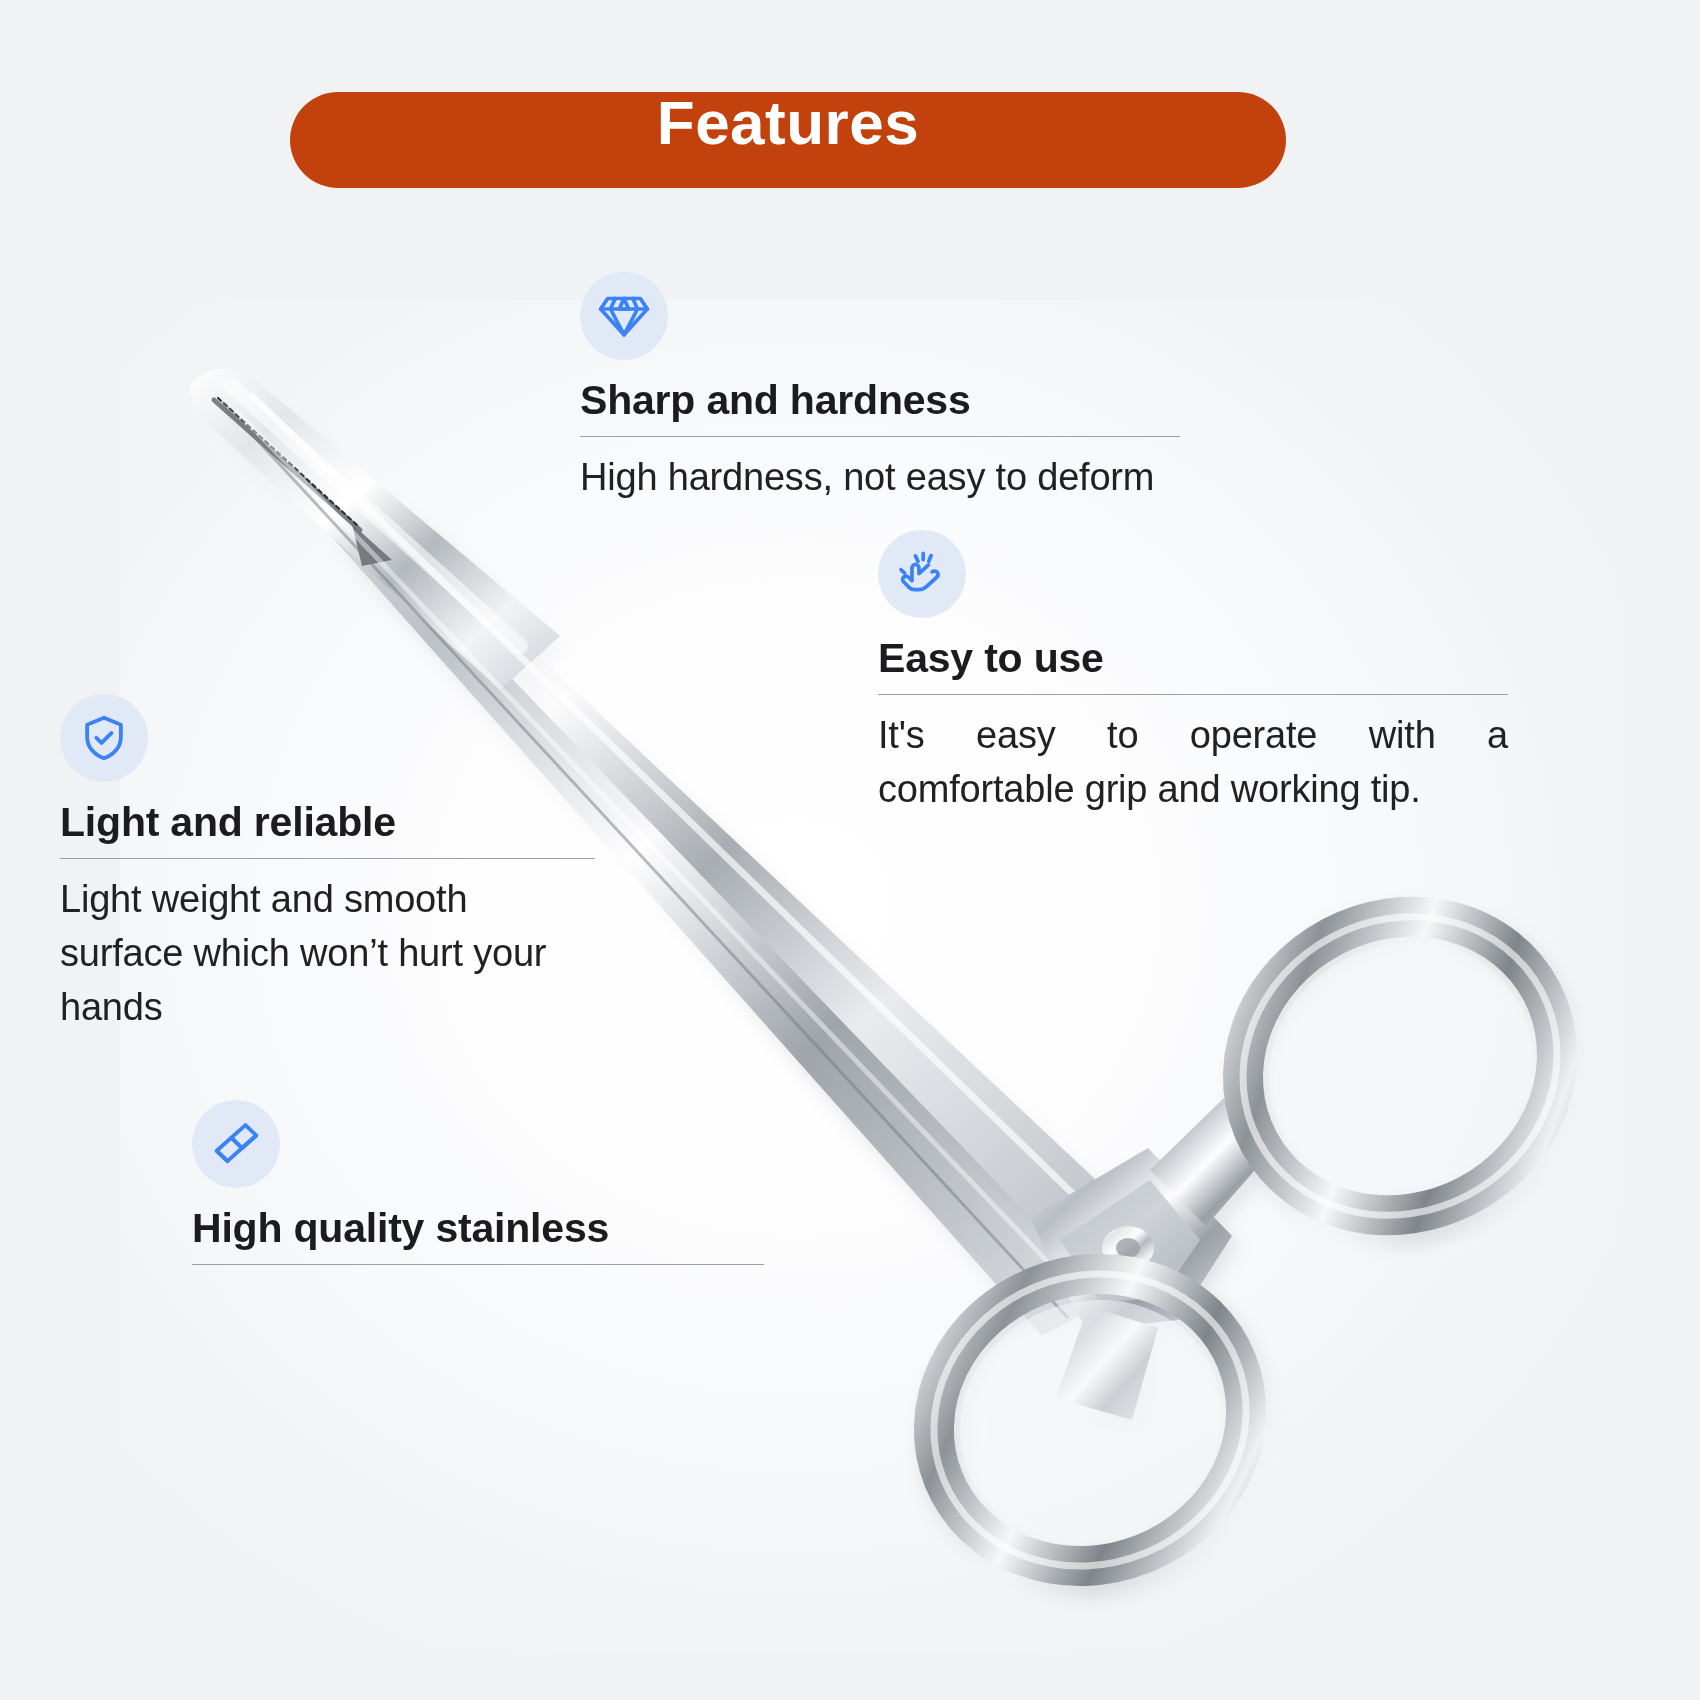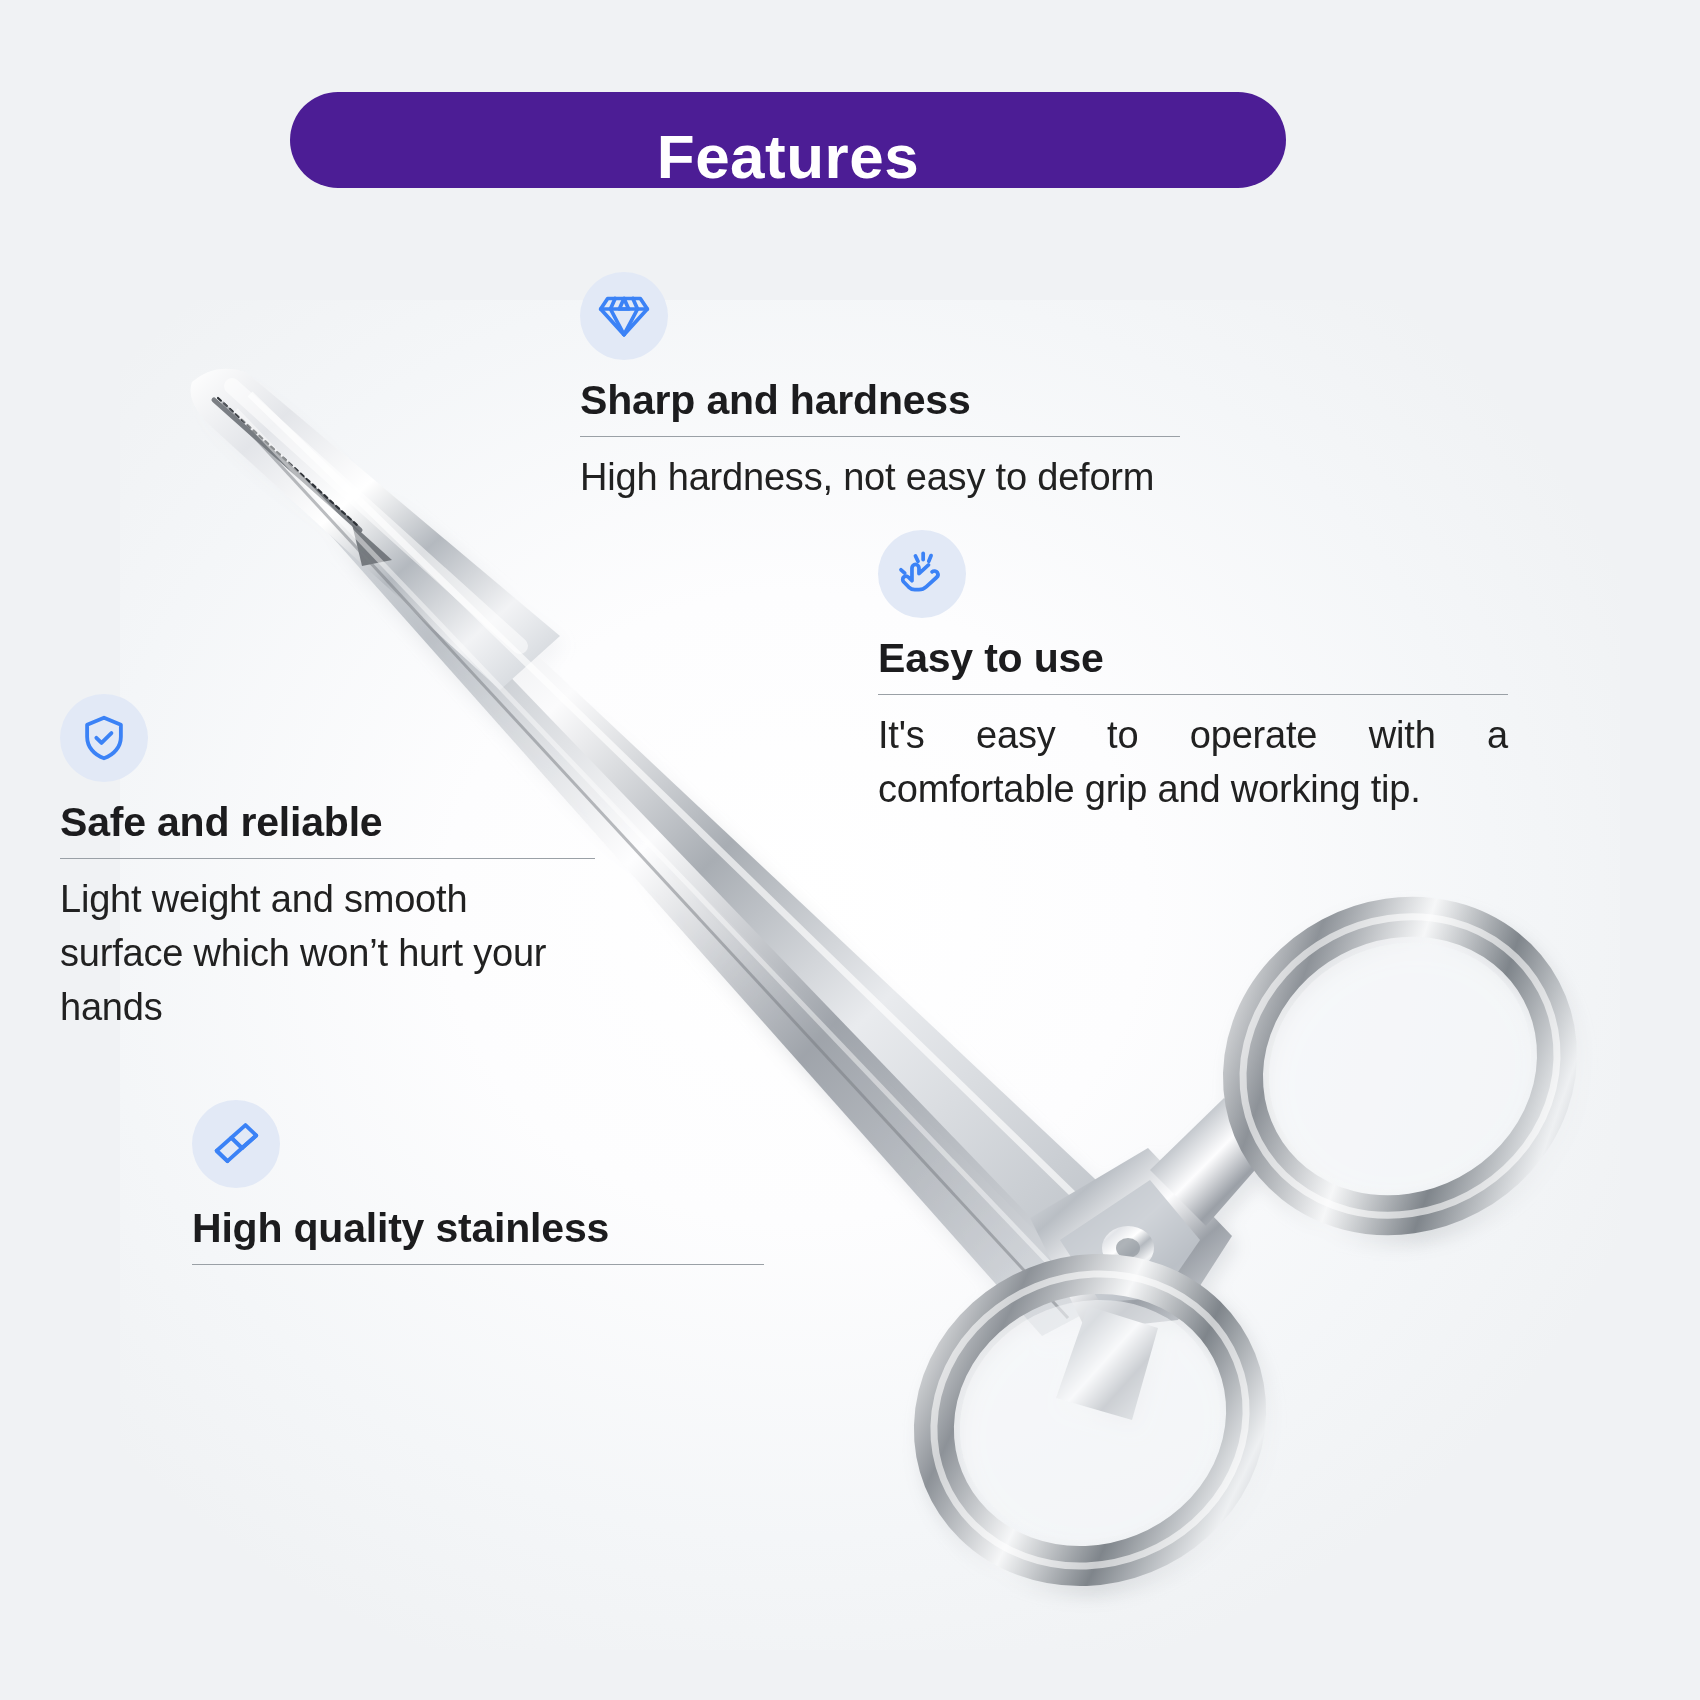--- a/index.html
+++ b/index.html
@@ -35,24 +35,24 @@
     pointer-events: none;
   }
 
   
   .header-pill {
     position: absolute;
     left: 290px;
     top: 92px;
     width: 996px;
     height: 96px;
-    background: #4c1d95;
+    background: #c2410c;
     border-radius: 48px;
     display: flex;
-    align-items: flex-end;
+    align-items: flex-start;
     justify-content: center;
   }
   .header-pill .title {
     color: #ffffff;
     font-size: 62px;
     font-weight: bold;
     letter-spacing: 0.5px;
     line-height: 1;
     font-family: "Liberation Sans", sans-serif;
   }
@@ -245,21 +245,21 @@
 
   <div class="feature" id="feat-safe">
     <div class="icon-badge">
       <span>
         <svg width="54" height="54" viewBox="0 0 24 24" fill="none" stroke="#3b82f6" stroke-width="1.7" stroke-linecap="round" stroke-linejoin="round">
           <path d="M12 3 4.5 6.1v5.3c0 4.6 3.1 8.1 7.5 9.6 4.4-1.5 7.5-5 7.5-9.6V6.1z"></path>
           <path d="M8.6 11.9l2.3 2.3 4.4-4.4"></path>
         </svg>
       </span>
     </div>
-    <div class="feat-title">Safe and reliable</div>
+    <div class="feat-title">Light and reliable</div>
     <div class="feat-rule"></div>
     <div class="feat-desc">Light weight and smooth surface which won’t hurt your hands</div>
   </div>
 
   <div class="feature" id="feat-quality">
     <div class="icon-badge">
       <span>
         <svg width="54" height="54" viewBox="0 0 24 24" fill="none" stroke="#3b82f6" stroke-width="1.7" stroke-linecap="round" stroke-linejoin="round">
           <path d="M16.2 3.6 21 8.2l-6.3 5.6-4.8-4.6z"></path>
           <path d="M9.9 9.2 3.4 15l4.8 4.6 6.5-5.8z"></path>

